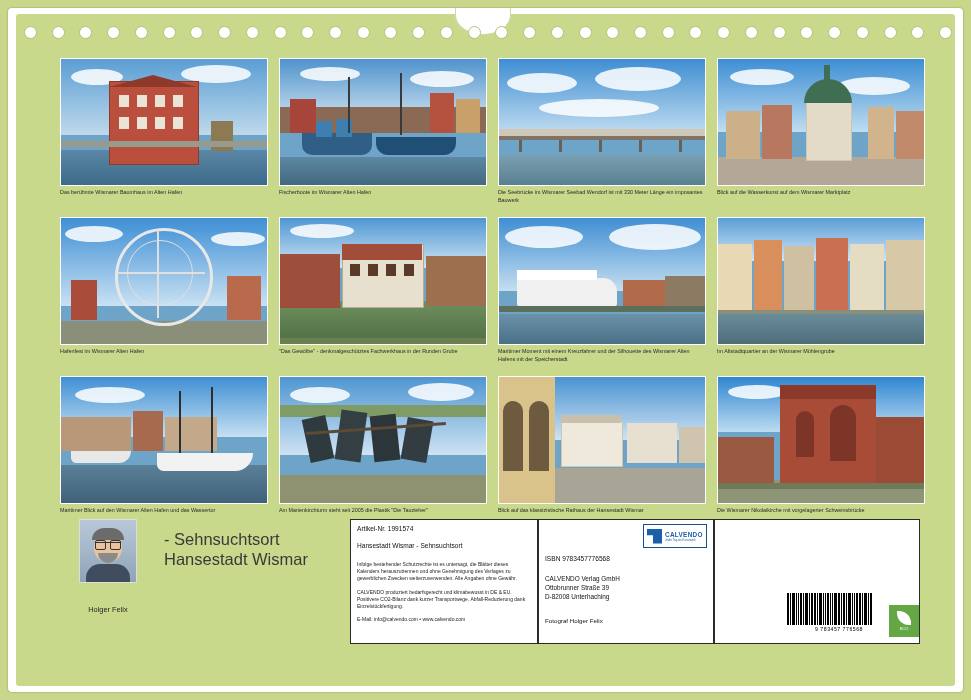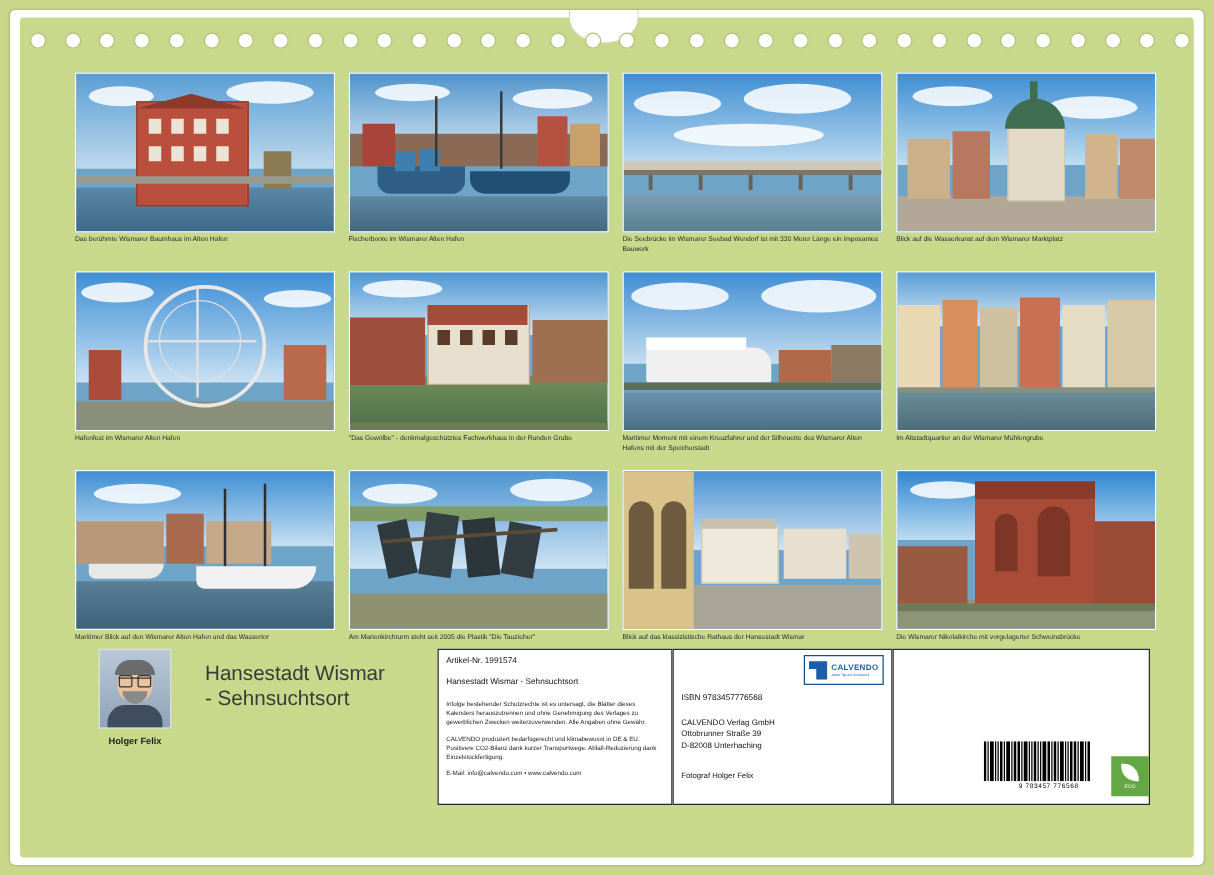--- a/index.html
+++ b/index.html
@@ -105,21 +105,21 @@
   }
   .av-face{position:absolute;left:14px;top:12px;width:28px;height:30px;border-radius:50% 50% 45% 45%;background:#e8c39e;}
   .av-hair{position:absolute;left:12px;top:8px;width:32px;height:12px;border-radius:16px 16px 0 0;background:#6b6b6b;}
   .av-glass{position:absolute;left:15px;top:22px;width:26px;height:7px;border-top:1px solid #333;}
   .av-glass:before,.av-glass:after{content:"";position:absolute;top:-3px;width:9px;height:8px;border:1px solid #333;border-radius:2px;}
   .av-glass:before{left:0;}
   .av-glass:after{right:0;}
   .av-body{position:absolute;left:6px;bottom:0;width:44px;height:18px;border-radius:14px 14px 0 0;background:#3f4d5e;}
   .av-beard{position:absolute;left:18px;top:33px;width:20px;height:10px;border-radius:0 0 10px 10px;background:#8a8a8a;}
   .author-name{
-    font-size:7.4px;color:#1e1e1e;margin-top:5px;font-weight:bold;
+    font-size:7.4px;color:#1e1e1e;margin-top:22px;
   }
   .title{
     position:absolute;left:104px;top:10px;width:190px;
     font-size:16.5px;line-height:20px;color:#3a3a3a;
   }
   .boxes{
     position:absolute;left:290px;top:0;width:570px;height:125px;
     display:flex;
   }
   .box{
@@ -419,22 +419,22 @@
         <div class="av-body"></div>
         <div class="av-face"></div>
         <div class="av-hair"></div>
         <div class="av-beard"></div>
         <div class="av-glass"></div>
       </div>
       <div class="author-name">Holger Felix</div>
     </div>
 
     <div class="title">
+      <div>- Sehnsuchtsort</div>
       <div>Hansestadt Wismar</div>
-      <div>- Sehnsuchtsort</div>
     </div>
 
     <div class="boxes">
 
       <div class="box box1">
         <div class="art-nr">Artikel-Nr.  1991574</div>
         <div class="art-title">Hansestadt Wismar - Sehnsuchtsort</div>
         <div class="legal">
           <p>Infolge bestehender Schutzrechte ist es untersagt, die Blätter dieses Kalenders herauszutrennen und ohne Genehmigung des Verlages zu gewerblichen Zwecken weiterzuverwenden. Alle Angaben ohne Gewähr.</p>
           <p>CALVENDO produziert bedarfsgerecht und klimabewusst in DE &amp; EU. Positivere CO2-Bilanz dank kurzer Transportwege. Abfall-Reduzierung dank Einzelstückfertigung.</p>

